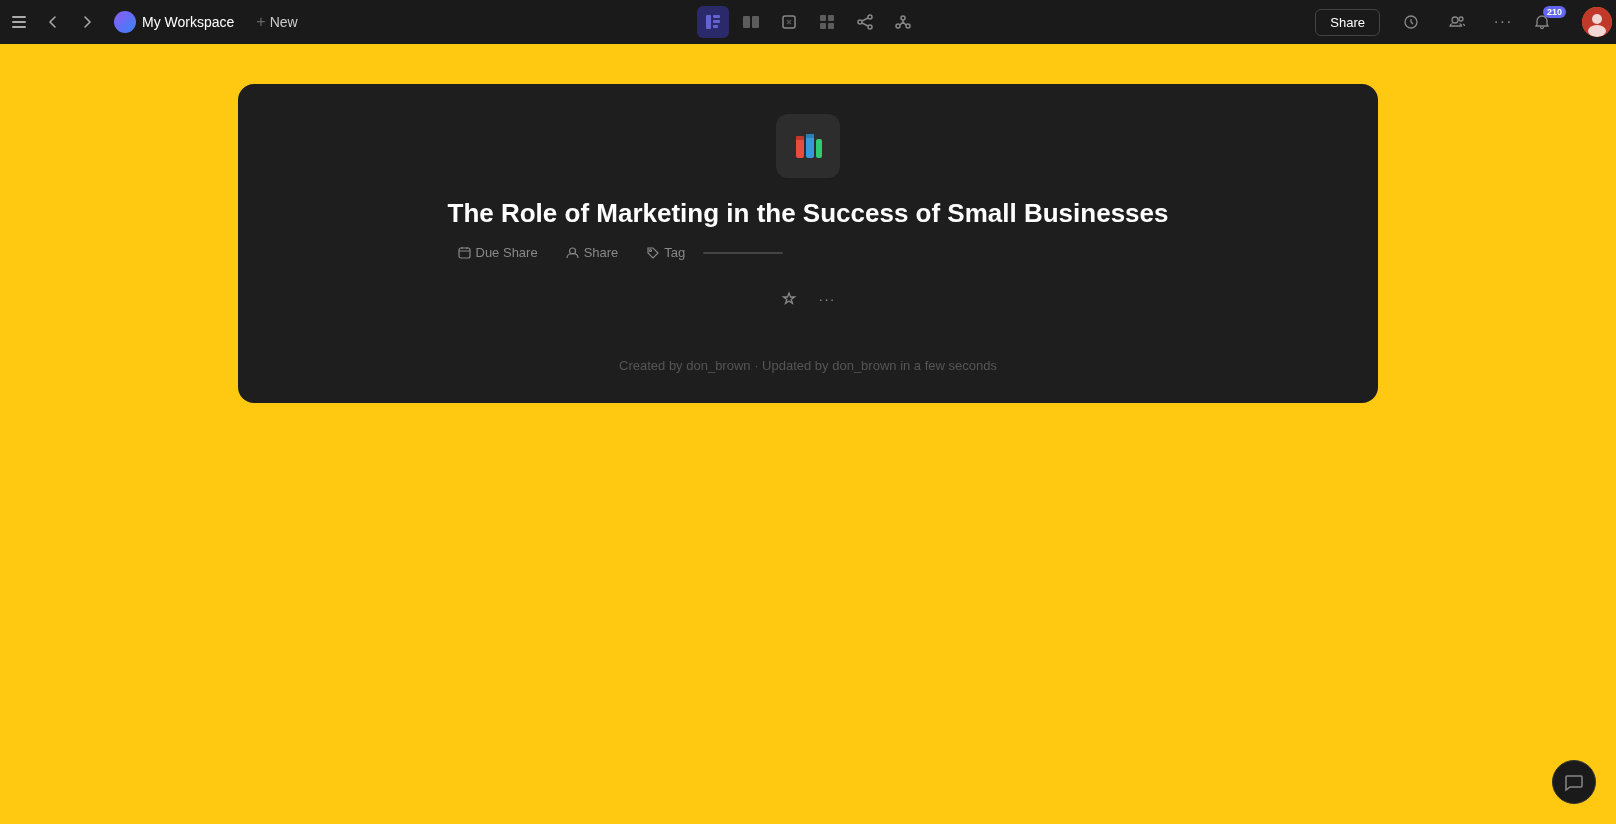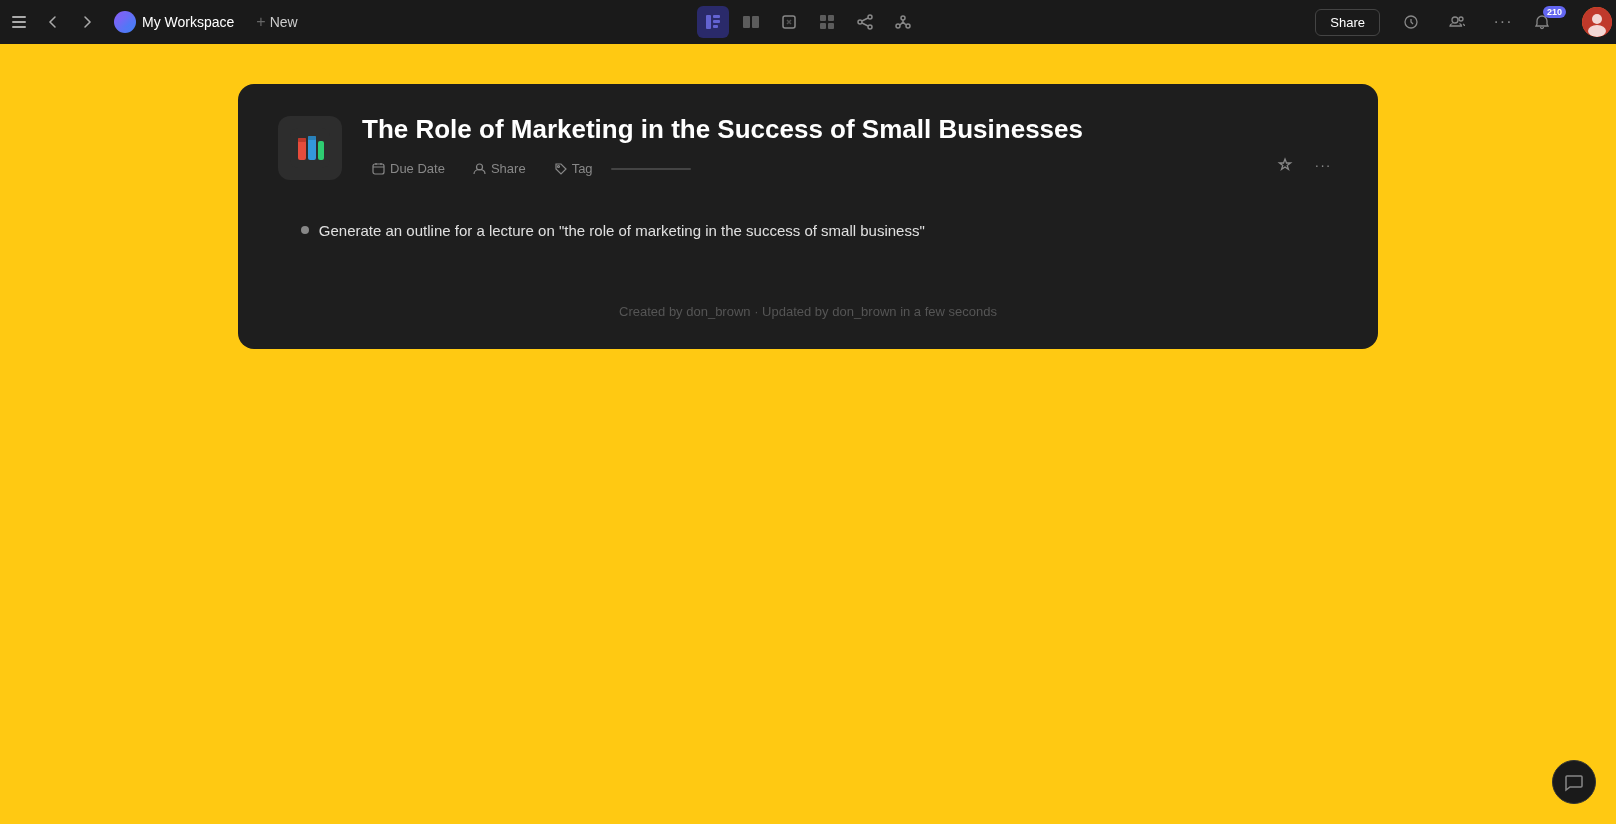--- a/index.html
+++ b/index.html
@@ -180,23 +180,24 @@
     .card {
       background: #1e1e1e;
       border-radius: 16px;
       width: 1140px;
       padding: 30px 40px;
       color: #fff;
     }
 
     .card-header {
       display: flex;
-      align-items: flex-end;
+      align-items: center;
       gap: 20px;
       margin-bottom: 20px;
+      flex-direction: column;
     }
 
     .card-icon {
       width: 64px;
       height: 64px;
       border-radius: 12px;
       background: #2d2d2d;
       display: flex;
       align-items: center;
       justify-content: center;
@@ -505,21 +506,21 @@
       </div>
 
       <div class="card-title-section">
         <div class="card-title">The Role of Marketing in the Success of Small Businesses</div>
         <div class="card-meta">
           <button class="meta-btn">
             <svg width="13" height="13" viewBox="0 0 13 13" fill="none" stroke="#888" stroke-width="1.2">
               <rect x="1" y="2" width="11" height="10" rx="2"></rect>
               <path d="M1 5h11M4 1v2M9 1v2"></path>
             </svg>
-            <span>Due Date</span>
+            <span>Due Share</span>
           </button>
           <button class="meta-btn">
             <svg width="13" height="13" viewBox="0 0 13 13" fill="none" stroke="#888" stroke-width="1.2">
               <circle cx="6.5" cy="5" r="3"></circle>
               <path d="M1 12c0-3 2.5-4.5 5.5-4.5S12 9 12 12"></path>
             </svg>
             <span>Share</span>
           </button>
           <button class="meta-btn">
             <svg width="13" height="13" viewBox="0 0 13 13" fill="none" stroke="#888" stroke-width="1.2">
@@ -537,31 +538,20 @@
           <svg width="16" height="16" viewBox="0 0 16 16" fill="none" stroke="#888" stroke-width="1.3">
             <path d="M8 2l1.5 4h4l-3.3 2.4 1.3 4L8 10l-3.5 2.4 1.3-4L2.5 6h4z"></path>
           </svg>
         </button>
         <button class="more-btn" style="letter-spacing:1px;font-size:14px;color:#888;">
           ···
         </button>
       </div>
     </div>
 
-    <div class="task-area">
-      <div class="task-row">
-        <span class="drag-handle">⠿</span>
-        <div class="task-bullet"></div>
-        <div class="task-text">Generate an outline for a lecture on "the role of marketing in the success of small business"</div>
-        <div class="task-actions">
-          <button class="task-add-btn">+</button>
-          <button class="task-more-btn" style="letter-spacing:1px;color:#888;">···</button>
-        </div>
-      </div>
-    </div>
 
     <div class="card-footer">
       <span>Created by don_brown · Updated by don_brown in a few seconds</span>
     </div>
 
   </div>
 </div>
 
 <div class="chat-fab">
   <svg width="20" height="20" viewBox="0 0 20 20" fill="none" stroke="#888" stroke-width="1.5">

